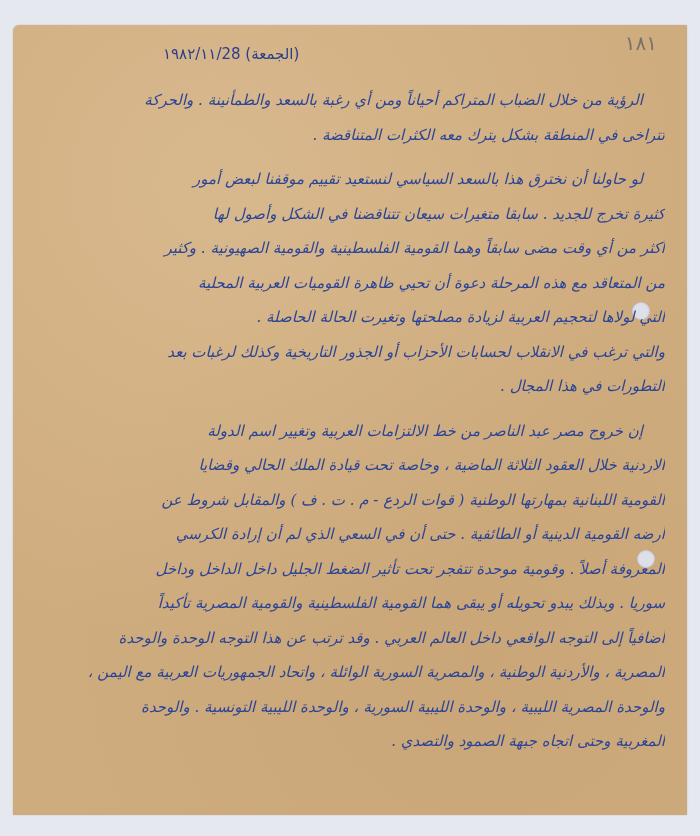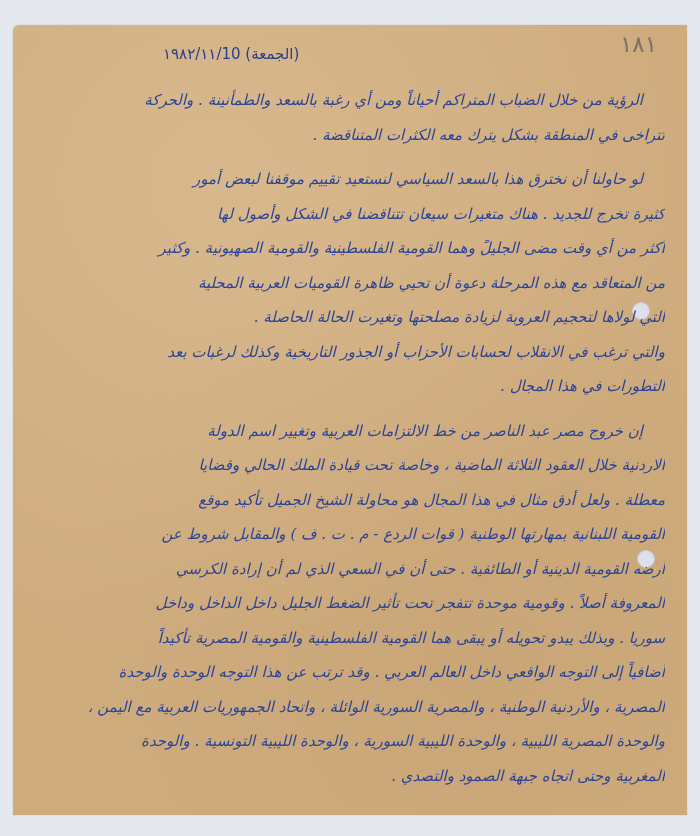--- a/index.html
+++ b/index.html
@@ -4,55 +4,54 @@
 <style>
   html,body{margin:0;padding:0;}
   body{width:700px;height:836px;background:#e6e8ef;position:relative;overflow:hidden;font-family:"DejaVu Sans",sans-serif;}
   .paper{position:absolute;left:13px;top:25px;width:674px;height:790px;background:#cfac7e;border-radius:6px 0 0 0;
     box-shadow:0 0 2px rgba(0,0,0,0.15);
     background-image:radial-gradient(circle at 30% 20%, rgba(255,240,210,0.18), transparent 60%),
                      radial-gradient(circle at 70% 80%, rgba(160,120,70,0.12), transparent 55%);}
   .hole{position:absolute;width:18px;height:18px;border-radius:50%;background:#dde0ea;box-shadow:inset 0 0 2px rgba(0,0,0,0.25);}
   .hole.h1{left:619px;top:277px;}
   .hole.h2{left:624px;top:525px;}
-  .pageno{position:absolute;right:30px;top:6px;font-size:23px;color:#7a7168;letter-spacing:2px;}
+  .pageno{position:absolute;right:30px;top:6px;font-size:20px;color:#7a7168;letter-spacing:2px;}
   .date{position:absolute;left:150px;top:20px;font-size:15px;color:#2a3f8a;direction:rtl;}
   .text{position:absolute;left:22px;right:22px;top:58px;direction:rtl;color:#2c4597;font-family:"DejaVu Serif",serif;font-style:italic;font-size:15px;}
   .para{margin:0 0 10px 0;}
   .line{line-height:34.5px;height:34.5px;white-space:nowrap;overflow:hidden;text-align:justify;}
   .para .line:first-child{padding-right:22px;}
 </style>
 </head>
 <body>
 
 <div class="paper">
   <div class="hole h1"></div>
   <div class="hole h2"></div>
 
   <div class="pageno">١٨١</div>
-  <div class="date">(الجمعة) ١٩٨٢/١١/10</div>
+  <div class="date">(الجمعة) ١٩٨٢/١١/28</div>
 
   <div class="text" id="body">
       <div class="para">
         <div class="line">الرؤية من خلال الضباب المتراكم أحياناً ومن أي رغبة بالسعد والطمأنينة . والحركة</div>
         <div class="line">تتراخى في المنطقة بشكل يترك معه الكثرات المتناقضة .</div>
       </div>
       <div class="para">
         <div class="line">لو حاولنا أن نخترق هذا بالسعد السياسي لنستعيد تقييم موقفنا لبعض أمور</div>
-        <div class="line">كثيرة تخرج للجديد . هناك متغيرات سيعان تتناقضنا في الشكل وأصول لها</div>
-        <div class="line">أكثر من أي وقت مضى الجليلً وهما القومية الفلسطينية والقومية الصهيونية . وكثير</div>
+        <div class="line">كثيرة تخرج للجديد . سابقا متغيرات سيعان تتناقضنا في الشكل وأصول لها</div>
+        <div class="line">أكثر من أي وقت مضى سابقاً وهما القومية الفلسطينية والقومية الصهيونية . وكثير</div>
         <div class="line">من المتعاقد مع هذه المرحلة دعوة أن تحيي ظاهرة القوميات العربية المحلية</div>
-        <div class="line">التي لولاها لتحجيم العروبة لزيادة مصلحتها وتغيرت الحالة الحاصلة .</div>
+        <div class="line">التي لولاها لتحجيم العربية لزيادة مصلحتها وتغيرت الحالة الحاصلة .</div>
         <div class="line">والتي ترغب في الانقلاب لحسابات الأحزاب أو الجذور التاريخية وكذلك لرغبات بعد</div>
         <div class="line">التطورات في هذا المجال .</div>
       </div>
       <div class="para">
         <div class="line">إن خروج مصر عبد الناصر من خط الالتزامات العربية وتغيير اسم الدولة</div>
         <div class="line">الاردنية خلال العقود الثلاثة الماضية ، وخاصة تحت قيادة الملك الحالي وقضايا</div>
-        <div class="line">معطلة . ولعل أدق مثال في هذا المجال هو محاولة الشيخ الجميل تأكيد موقع</div>
         <div class="line">القومية اللبنانية بمهارتها الوطنية ( قوات الردع - م . ت . ف ) والمقابل شروط عن</div>
         <div class="line">أرضه القومية الدينية أو الطائفية . حتى أن في السعي الذي لم أن إرادة الكرسي</div>
         <div class="line">المعروفة أصلاً . وقومية موحدة تتفجر تحت تأثير الضغط الجليل داخل الداخل وداخل</div>
         <div class="line">سوريا . وبذلك يبدو تحويله أو يبقى هما القومية الفلسطينية والقومية المصرية تأكيداً</div>
         <div class="line">أضافياً إلى التوجه الواقعي داخل العالم العربي . وقد ترتب عن هذا التوجه الوحدة والوحدة</div>
         <div class="line">المصرية ، والأردنية الوطنية ، والمصرية السورية الوائلة ، واتحاد الجمهوريات العربية مع اليمن ،</div>
         <div class="line">والوحدة المصرية الليبية ، والوحدة الليبية السورية ، والوحدة الليبية التونسية . والوحدة</div>
         <div class="line">المغربية وحتى اتجاه جبهة الصمود والتصدي .</div>
       </div>
     </div>

